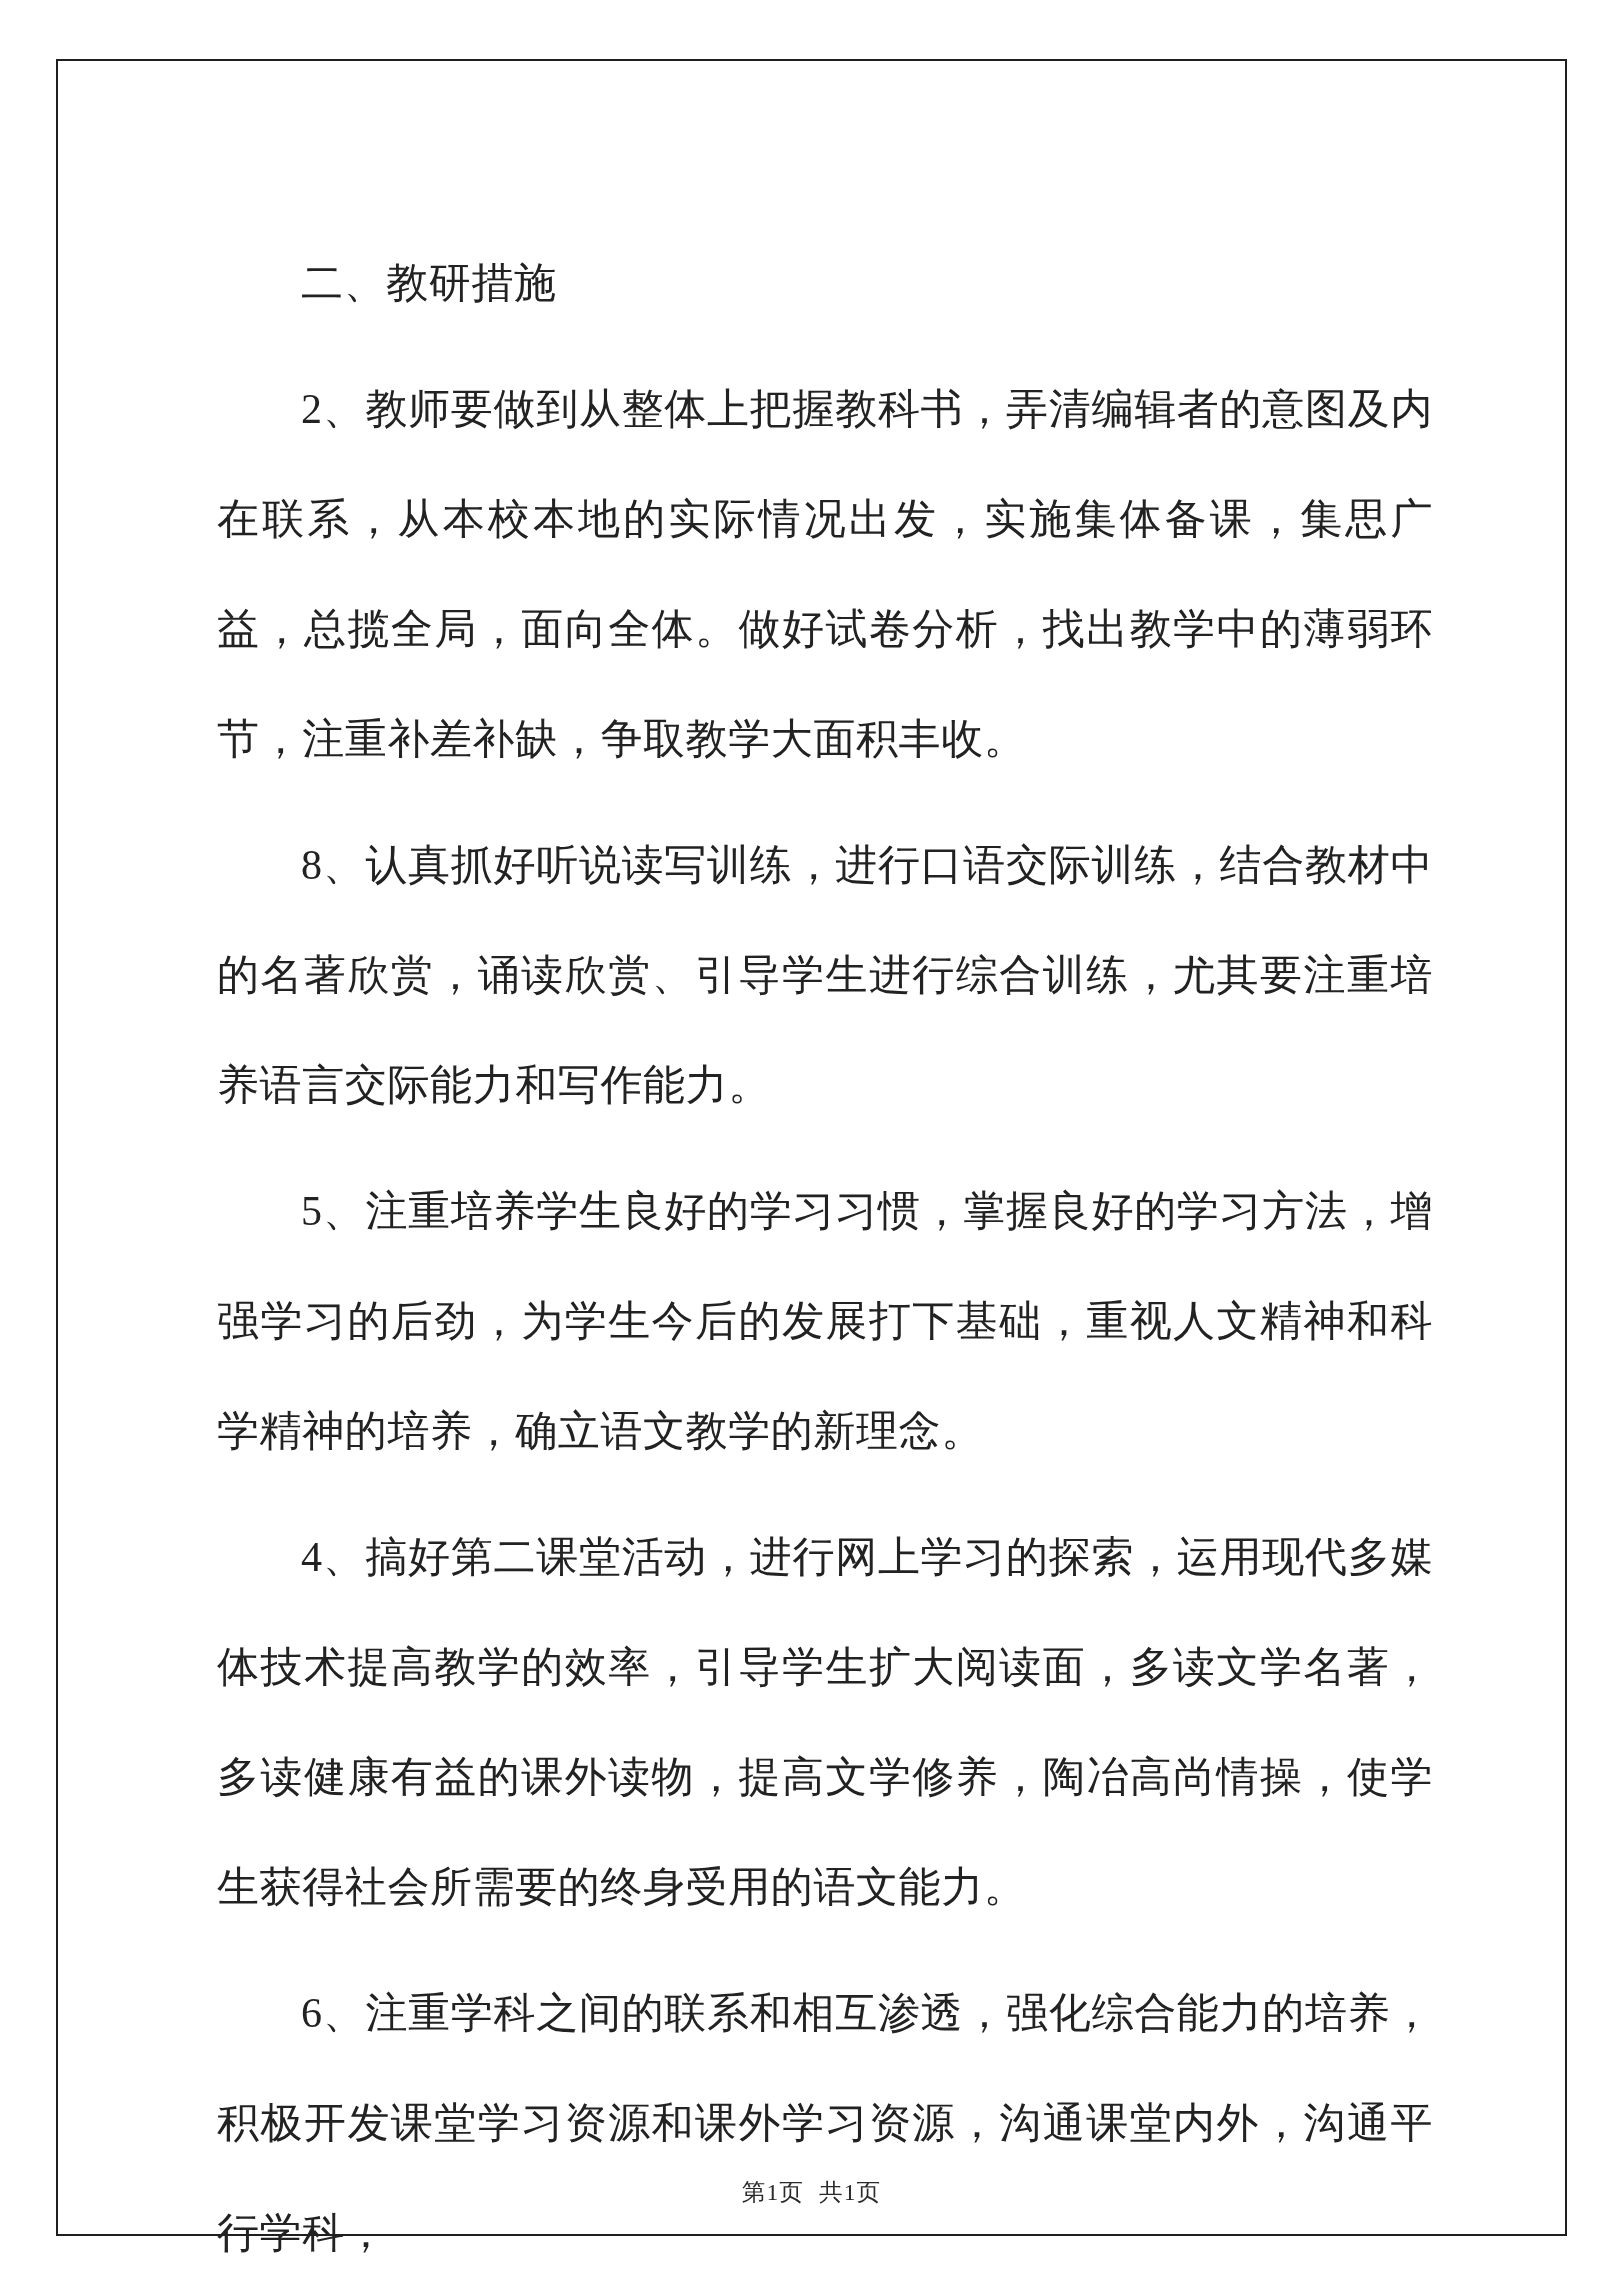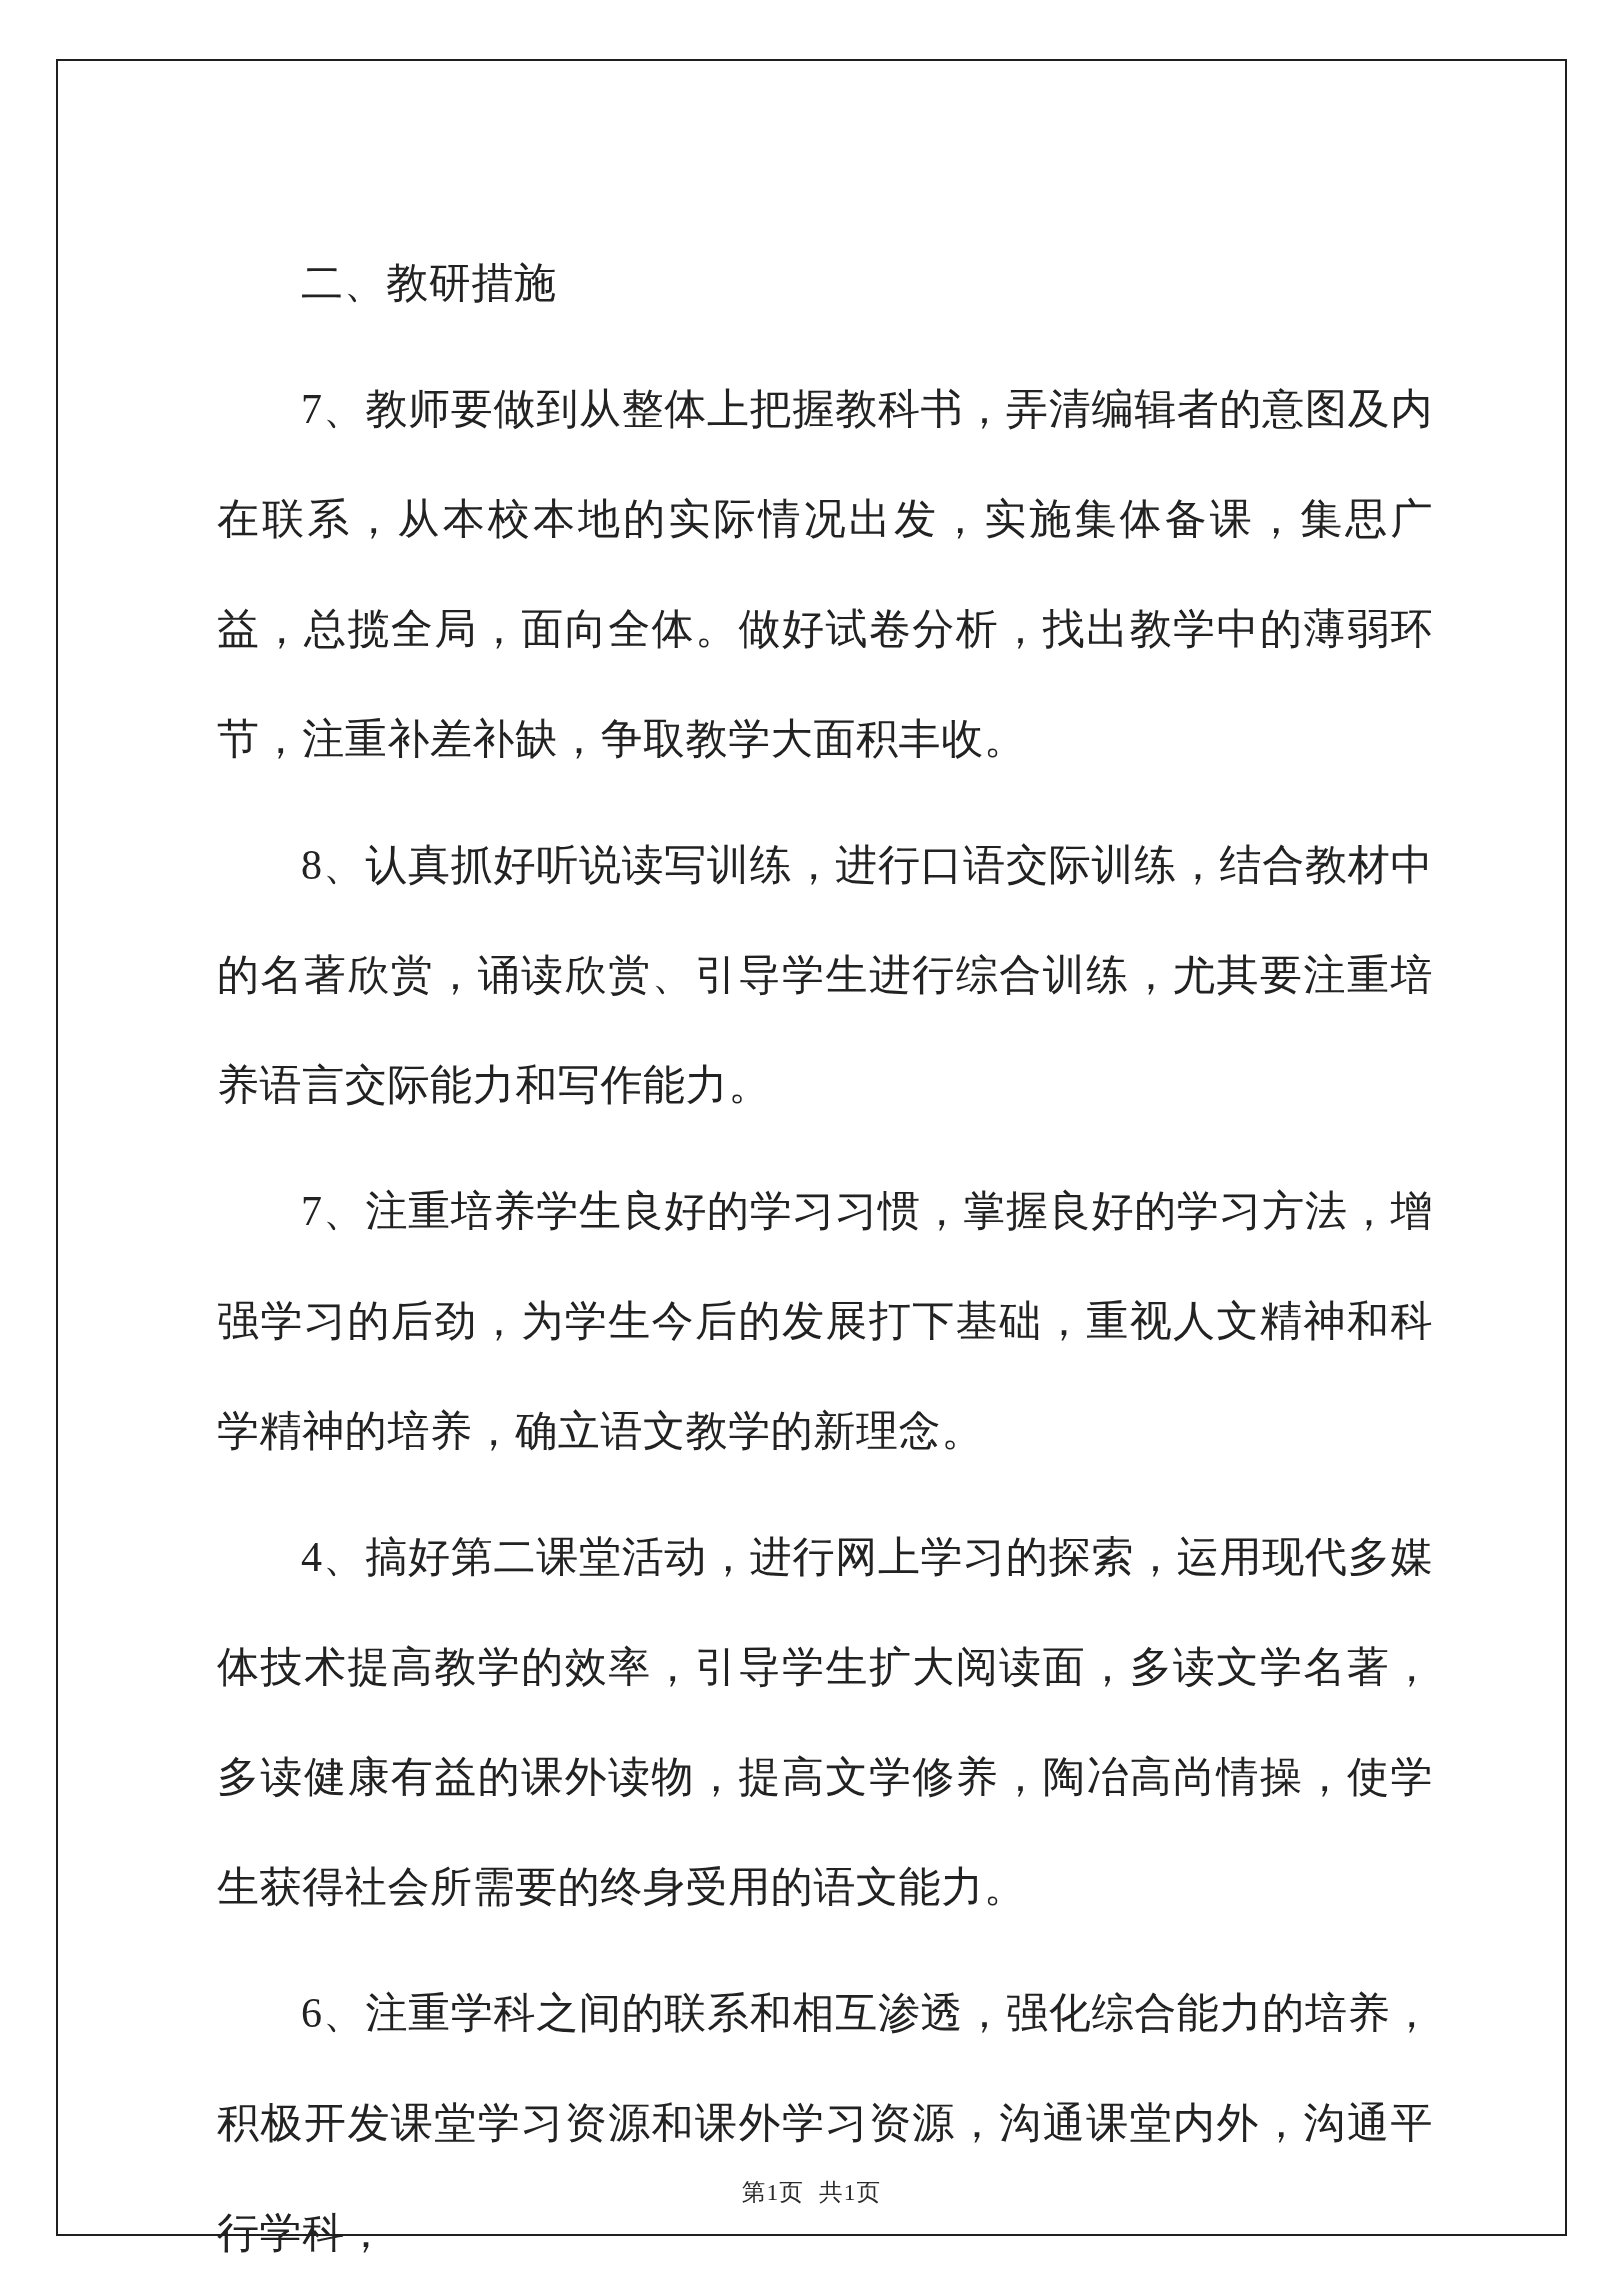--- a/index.html
+++ b/index.html
@@ -56,25 +56,25 @@
 </style>
 </head>
 <body>
 
 <div class="page">
   <div class="frame">
 
     <div class="content">
       <p class="para heading">二、教研措施</p>
 
-      <p class="para">7、教师要做到从整体上把握教科书，弄清编辑者的意图及内在联系，从本校本地的实际情况出发，实施集体备课，集思广益，总揽全局，面向全体。做好试卷分析，找出教学中的薄弱环节，注重补差补缺，争取教学大面积丰收。</p>
+      <p class="para">2、教师要做到从整体上把握教科书，弄清编辑者的意图及内在联系，从本校本地的实际情况出发，实施集体备课，集思广益，总揽全局，面向全体。做好试卷分析，找出教学中的薄弱环节，注重补差补缺，争取教学大面积丰收。</p>
 
       <p class="para">8、认真抓好听说读写训练，进行口语交际训练，结合教材中的名著欣赏，诵读欣赏、引导学生进行综合训练，尤其要注重培养语言交际能力和写作能力。</p>
 
-      <p class="para">7、注重培养学生良好的学习习惯，掌握良好的学习方法，增强学习的后劲，为学生今后的发展打下基础，重视人文精神和科学精神的培养，确立语文教学的新理念。</p>
+      <p class="para">5、注重培养学生良好的学习习惯，掌握良好的学习方法，增强学习的后劲，为学生今后的发展打下基础，重视人文精神和科学精神的培养，确立语文教学的新理念。</p>
 
       <p class="para">4、搞好第二课堂活动，进行网上学习的探索，运用现代多媒体技术提高教学的效率，引导学生扩大阅读面，多读文学名著，多读健康有益的课外读物，提高文学修养，陶冶高尚情操，使学生获得社会所需要的终身受用的语文能力。</p>
 
       <p class="para">6、注重学科之间的联系和相互渗透，强化综合能力的培养，积极开发课堂学习资源和课外学习资源，沟通课堂内外，沟通平行学科，</p>
     </div>
 
     <div class="footer">
       <span class="pagenum">第1页</span><span class="total">共1页</span>
     </div>
 

